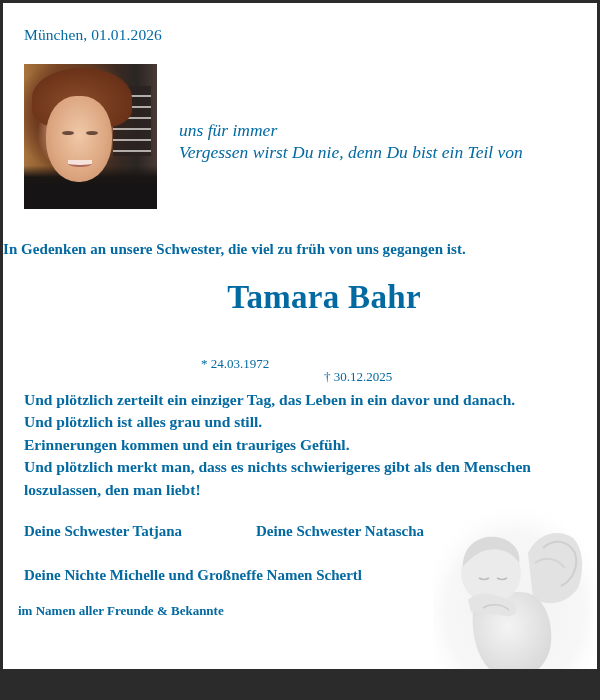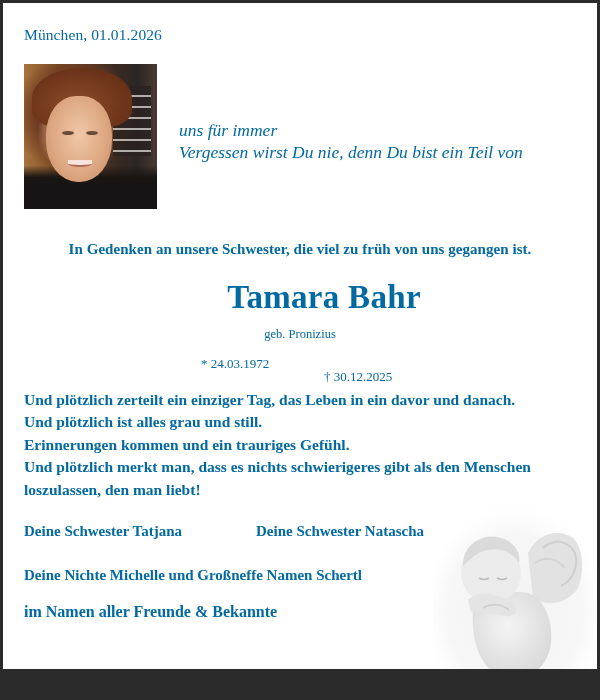--- a/index.html
+++ b/index.html
@@ -84,21 +84,21 @@
       left: 176px; top: 116px;
       width: 400px;
       font-size: 17.5px;
       font-style: italic;
       line-height: 22px;
     }
     .intro {
       position: absolute;
       left: 0; top: 238px;
       width: 594px;
-      text-align: center;
+      text-align: left;
       font-size: 15px;
       font-weight: bold;
       letter-spacing: 0.05px;
     }
     .name {
       position: absolute;
       left: 0; top: 276px;
       width: 594px;
       text-align: center;
       font-size: 33px;
@@ -133,22 +133,22 @@
       position: absolute;
       font-size: 15px;
       font-weight: bold;
       white-space: nowrap;
       text-align: center;
     }
     .sig.s1 { left: 21px; top: 520px; }
     .sig.s2 { left: 253px; top: 520px; }
     .sig.s3 { left: 21px; top: 564px; }
     .sig.small {
-      left: 21px; top: 600px;
-      font-size: 16px;
+      left: 15px; top: 600px;
+      font-size: 13px;
     }
     .angel {
       position: absolute;
       left: 430px; top: 505px;
       width: 164px; height: 189px;
       pointer-events: none;
     }
   </style>
 </head>
 <body>
@@ -168,21 +168,20 @@
   </div>
 
   <div class="motto">
     <div>uns für immer</div>
     <div>Vergessen wirst Du nie, denn Du bist ein Teil von</div>
   </div>
 
   <div class="intro">In Gedenken an unsere Schwester, die viel zu früh von uns gegangen ist.</div>
 
   <div class="name">Tamara Bahr</div>
-  <div class="maiden">geb. Pronizius</div>
 
   <div class="dates birth">* 24.03.1972</div>
   <div class="dates death">† 30.12.2025</div>
 
   <div class="poem">
     <div>Und plötzlich zerteilt ein einziger Tag, das Leben in ein davor und danach.</div>
     <div>Und plötzlich ist alles grau und still.</div>
     <div>Erinnerungen kommen und ein trauriges Gefühl.</div>
     <div>Und plötzlich merkt man, dass es nichts schwierigeres gibt als den Menschen</div>
     <div>loszulassen, den man liebt!</div>

